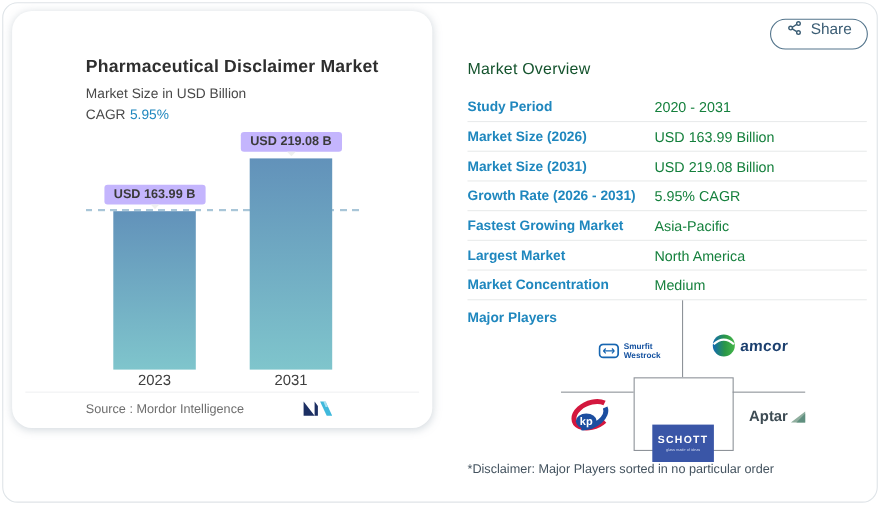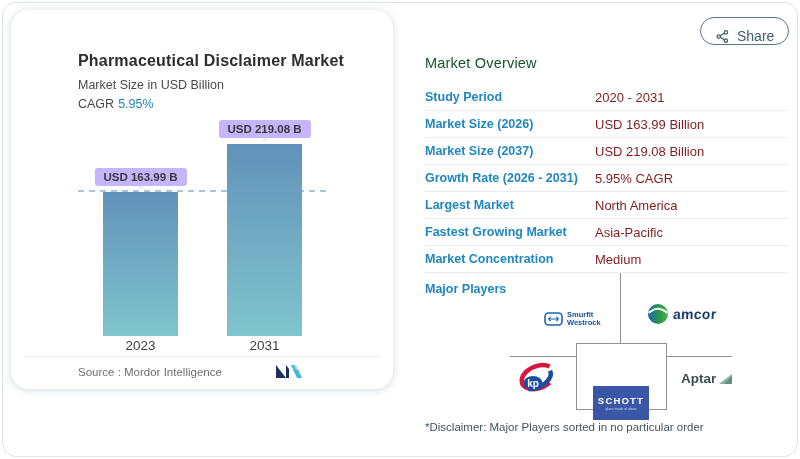--- a/index.html
+++ b/index.html
@@ -1,20 +1,20 @@
 <!DOCTYPE html>
 <html><head>
 <meta charset="utf-8">
 <style>
   html,body{margin:0;padding:0;background:#fff;font-family:"Liberation Sans",sans-serif;}
   .stage{position:relative;width:800px;height:459px;background:#fff;overflow:hidden;}
   .frame{position:absolute;inset:2px;border:1px solid #dfe4e8;border-radius:14px;background:#fff;}
 
   
-  .share-btn{position:absolute;left:700px;top:17px;height:28px;padding:0 14px;display:flex;align-items:flex-end;gap:7px;
+  .share-btn{position:absolute;left:700px;top:17px;height:28px;padding:0 14px;display:flex;align-items:flex-start;gap:7px;
     border:1.4px solid #54758c;border-radius:15px;background:#fff;color:var(--share,#3b5d74);font-size:14px;cursor:pointer;}
   .share-btn svg{stroke:var(--share,#3b5d74);}
 
   
   .chart-card{position:absolute;left:11px;top:10px;width:382px;height:379px;background:#fff;border-radius:18px;
     box-shadow:0 1px 8px rgba(130,145,160,.35);}
   .chart-title{position:absolute;left:67px;top:42px;font-size:16px;font-weight:bold;color:var(--text-dark,#2e2e2e);letter-spacing:.2px;}
   .chart-subtitle{position:absolute;left:67px;top:68px;font-size:12.5px;color:#4a4a4a;}
   .chart-cagr{position:absolute;left:67px;top:87px;font-size:12.5px;color:#4a4a4a;}
   .chart-cagr .cagr-val{color:var(--accent-blue,#1f87be);margin-left:4px;}
@@ -33,21 +33,21 @@
   .xlabel-1{left:92px;} .xlabel-2{left:216px;}
   .card-divider{position:absolute;left:12px;right:12px;top:346px;height:1px;background:#f0f1f2;}
   .source-line{position:absolute;left:67px;top:356px;font-size:11.5px;color:#6e6e6e;}
   .mi-logo{position:absolute;left:264px;top:354px;}
 
   
   .ov-title{position:absolute;left:425px;top:55px;font-size:14.5px;color:#14532d;letter-spacing:.2px;}
   .ov-table{position:absolute;left:425px;top:84px;width:363px;}
   .ov-row{display:flex;align-items:center;height:26px;border-bottom:1px solid #e9ebec;}
   .ov-label{width:170px;font-size:12.5px;font-weight:bold;color:var(--accent-blue,#1f87be);}
-  .ov-value{font-size:13px;color:#7f1d1d;text-align:right;}
+  .ov-value{font-size:13px;color:#15803d;text-align:right;}
   .mp-label{position:absolute;left:425px;top:282px;font-size:12.5px;font-weight:bold;color:var(--accent-blue,#1f87be);}
   .disclaimer{position:absolute;left:425px;top:421px;font-size:11.5px;color:#44535f;}
 
   
   .vline{position:absolute;left:620px;top:273px;width:1px;height:70px;background:#8e9399;}
   .obox{position:absolute;left:576px;top:343px;width:89px;height:65px;border:1px solid #8e9399;background:#fff;}
   .hline{position:absolute;top:356px;height:1px;background:#8e9399;}
   .hline-l{left:510px;width:66px;} .hline-r{left:666px;width:66px;}
 
   
@@ -114,34 +114,34 @@
   <div class="ov-table">
     <div class="ov-row">
       <div class="ov-label">Study Period</div>
       <div class="ov-value">2020 - 2031</div>
     </div>
     <div class="ov-row">
       <div class="ov-label">Market Size (2026)</div>
       <div class="ov-value">USD 163.99 Billion</div>
     </div>
     <div class="ov-row">
-      <div class="ov-label">Market Size (2037)</div>
+      <div class="ov-label">Market Size (2031)</div>
       <div class="ov-value">USD 219.08 Billion</div>
     </div>
     <div class="ov-row">
       <div class="ov-label">Growth Rate (2026 - 2031)</div>
       <div class="ov-value">5.95% CAGR</div>
     </div>
     <div class="ov-row">
+      <div class="ov-label">Fastest Growing Market</div>
+      <div class="ov-value">Asia-Pacific</div>
+    </div>
+    <div class="ov-row">
       <div class="ov-label">Largest Market</div>
       <div class="ov-value">North America</div>
-    </div>
-    <div class="ov-row">
-      <div class="ov-label">Fastest Growing Market</div>
-      <div class="ov-value">Asia-Pacific</div>
     </div>
     <div class="ov-row">
       <div class="ov-label">Market Concentration</div>
       <div class="ov-value">Medium</div>
     </div>
   </div>
 
   <div class="mp-label">Major Players</div>
 
   <div class="vline"></div>

